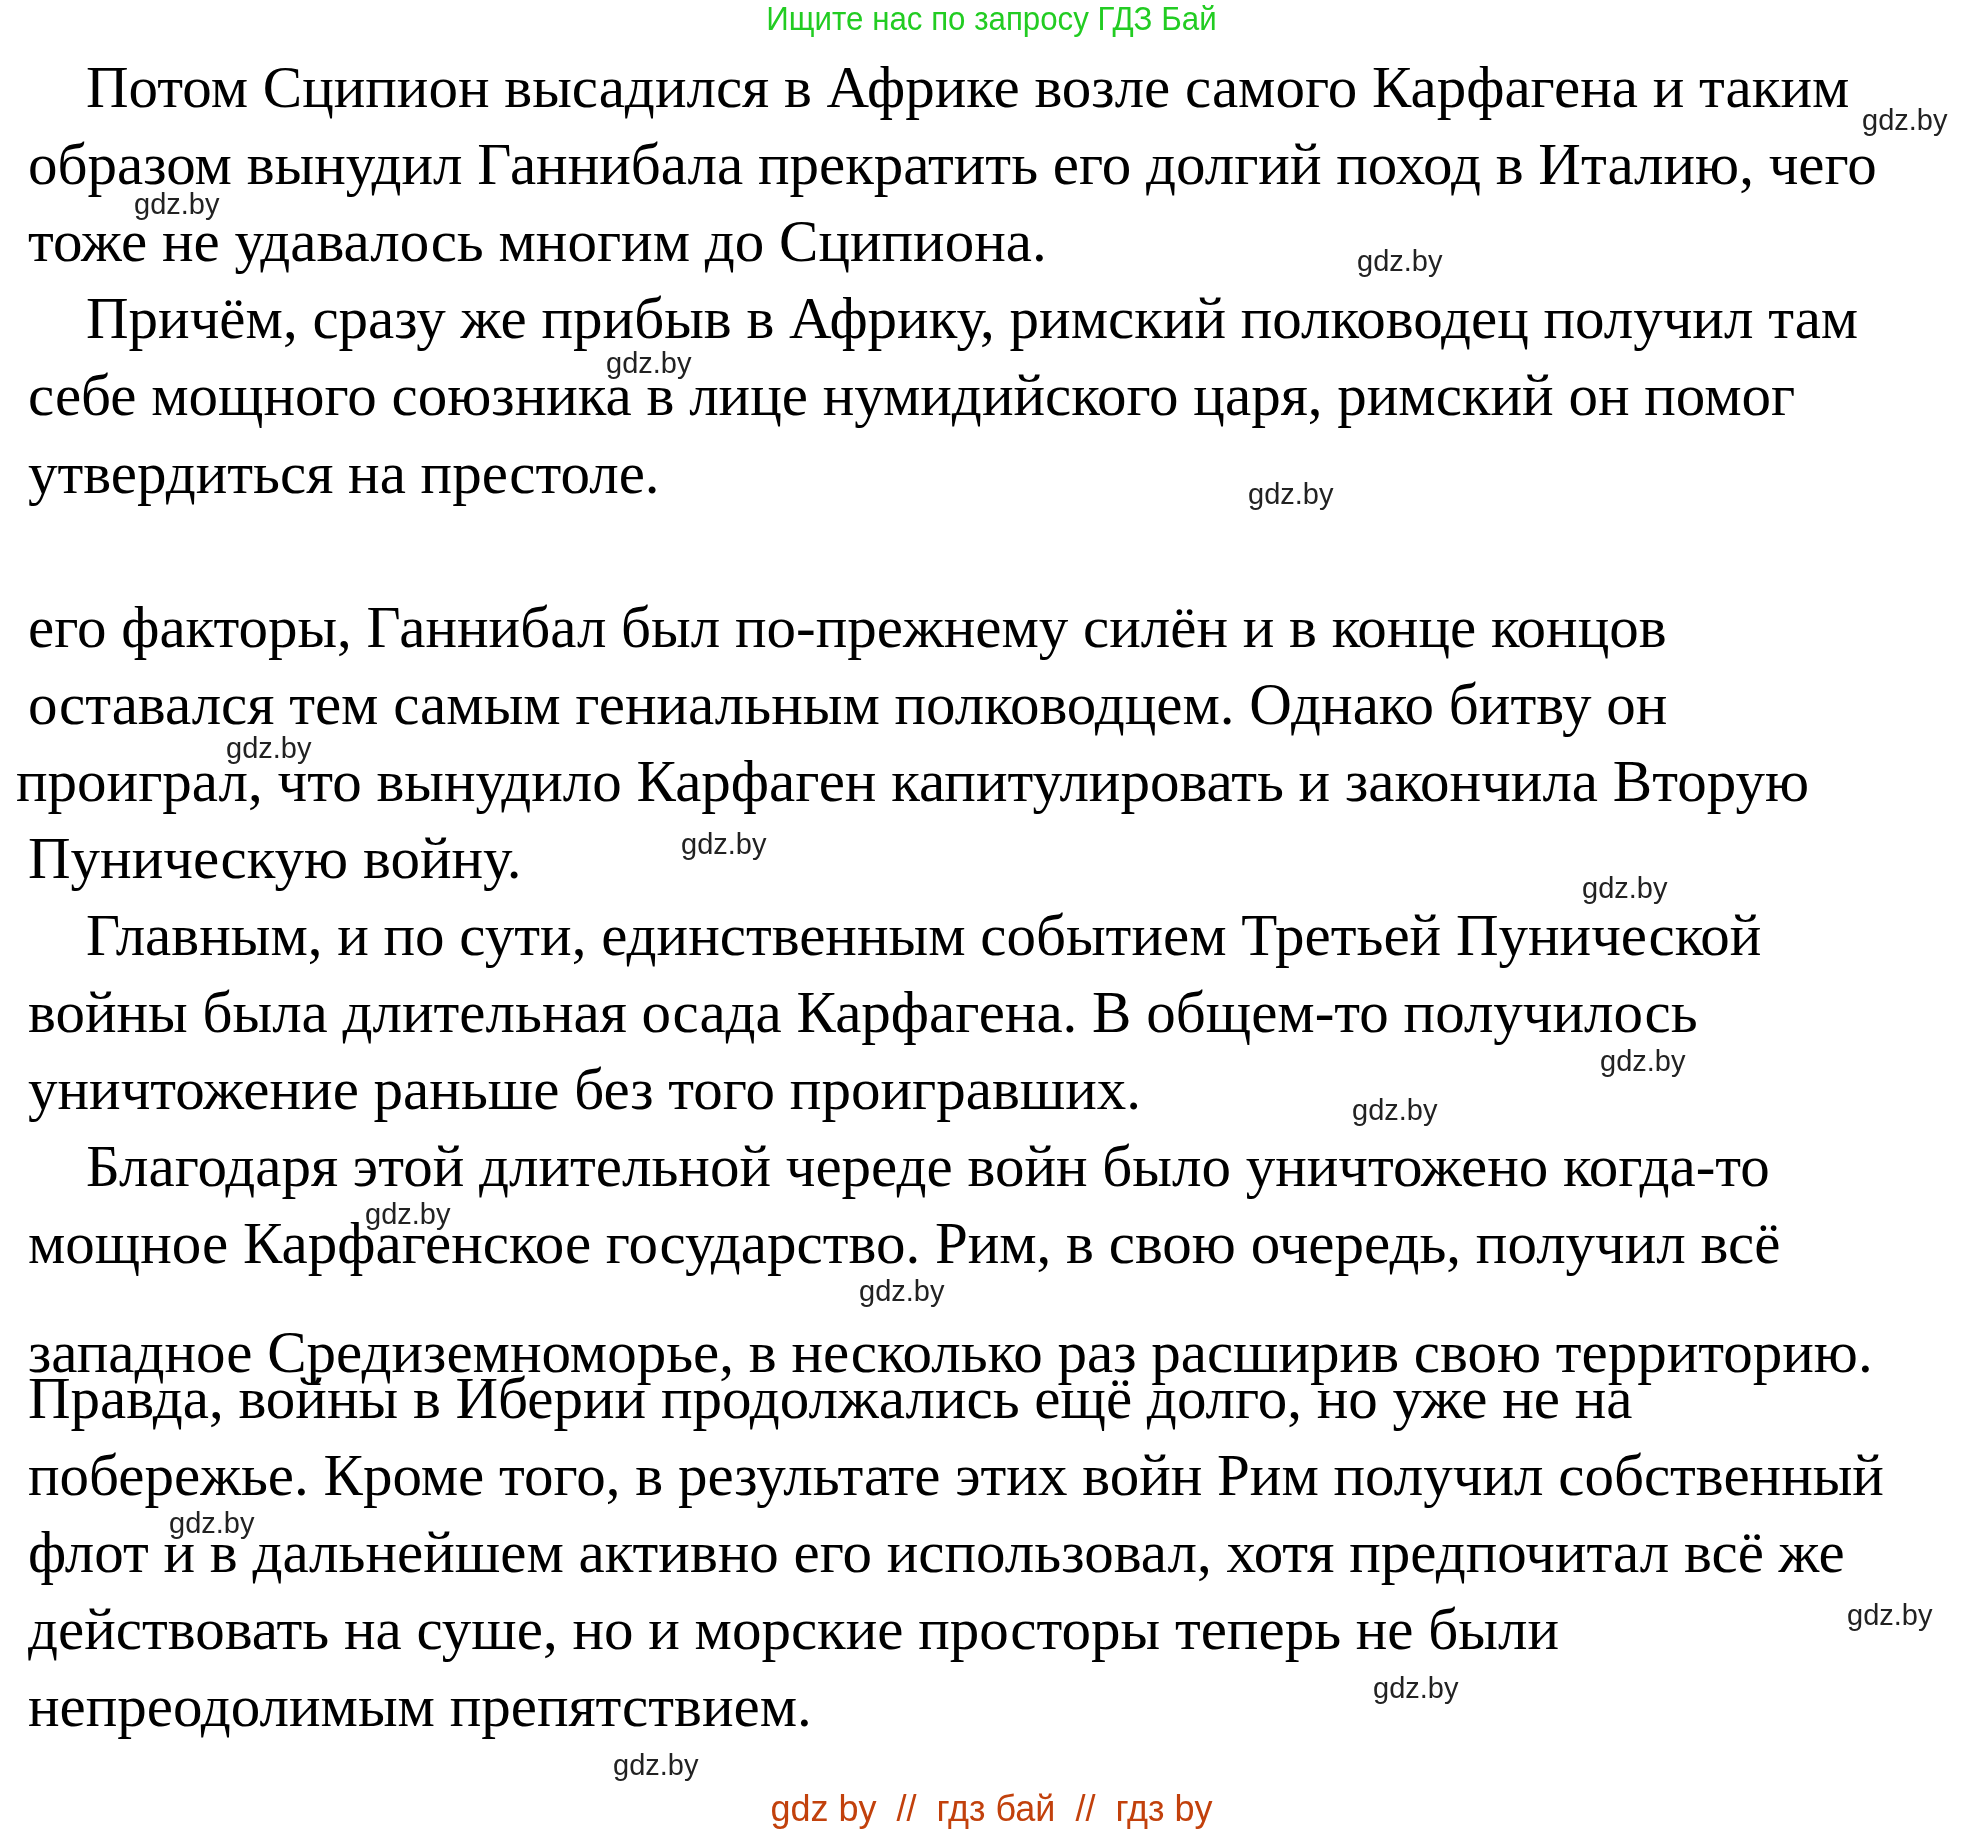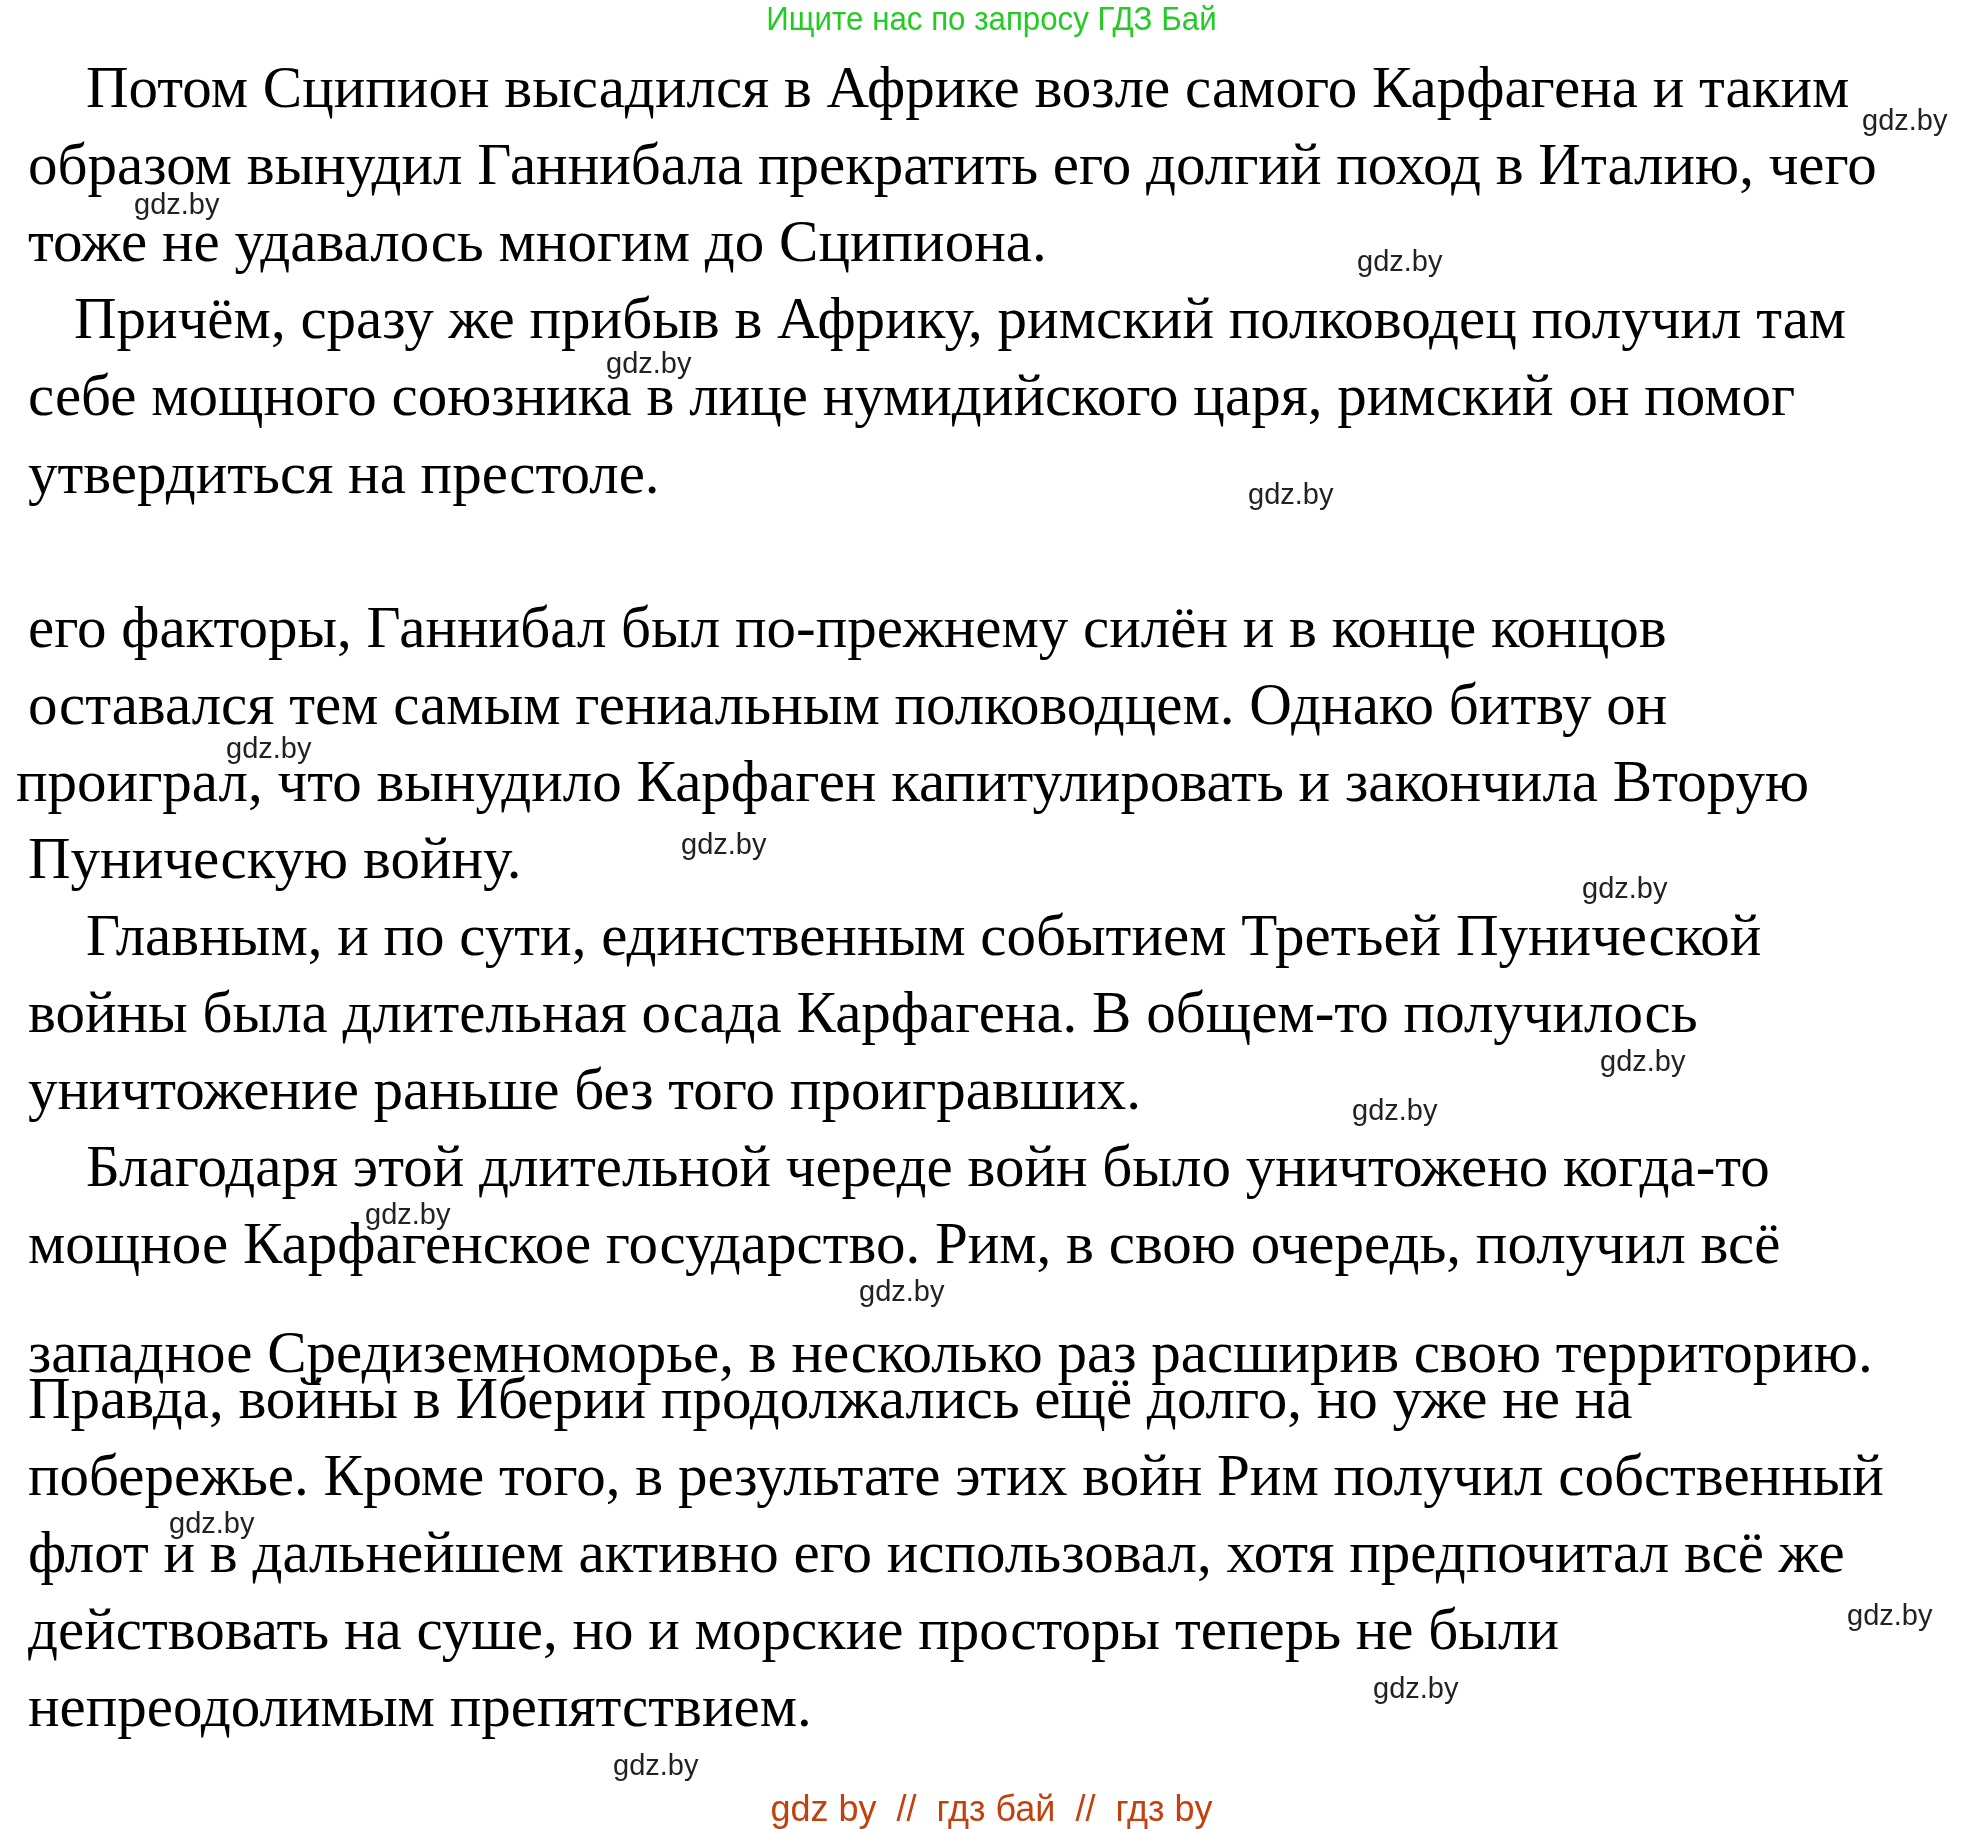--- a/index.html
+++ b/index.html
@@ -67,21 +67,21 @@
 <body>
 
 <div class="header-note">Ищите нас по запросу ГДЗ Бай</div>
 
 <div class="doc">
 
   <div class="line" style="left:86px; top:58px;">Потом Сципион высадился в Африке возле самого Карфагена и таким</div>
   <div class="line" style="left:28px; top:135px;">образом вынудил Ганнибала прекратить его долгий поход в Италию, чего</div>
   <div class="line" style="left:28px; top:212px;">тоже не удавалось многим до Сципиона.</div>
 
-  <div class="line" style="left:74px; top:289px;">Причём, сразу же прибыв в Африку, римский полководец получил там</div>
+  <div class="line" style="left:86px; top:289px;">Причём, сразу же прибыв в Африку, римский полководец получил там</div>
   <div class="line" style="left:28px; top:366px;">себе мощного союзника в лице нумидийского царя, римский он помог</div>
   <div class="line" style="left:28px; top:444px;">утвердиться на престоле.</div>
 
   <div class="line" style="left:28px; top:598px;">его факторы, Ганнибал был по-прежнему силён и в конце концов</div>
   <div class="line" style="left:28px; top:675px;">оставался тем самым гениальным полководцем. Однако битву он</div>
   <div class="line" style="left:16px; top:752px;">проиграл, что вынудило Карфаген капитулировать и закончила Вторую</div>
   <div class="line" style="left:28px; top:829px;">Пуническую войну.</div>
 
   <div class="line" style="left:86px; top:906px;">Главным, и по сути, единственным событием Третьей Пунической</div>
   <div class="line" style="left:28px; top:983px;">войны была длительная осада Карфагена. В общем-то получилось</div>

